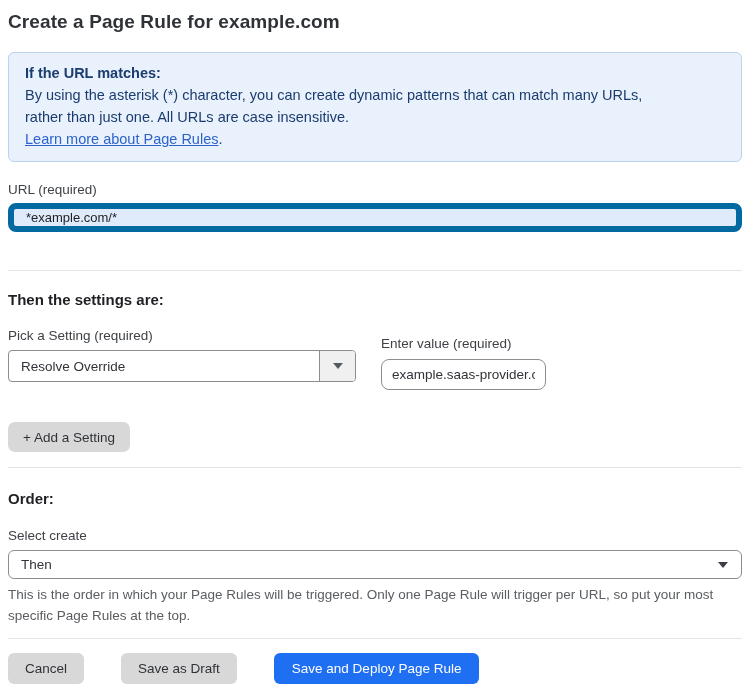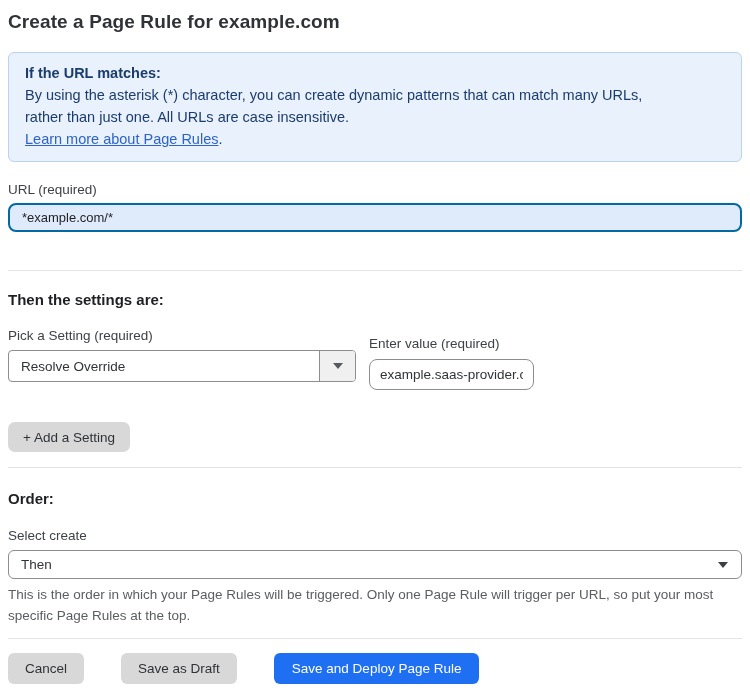--- a/index.html
+++ b/index.html
@@ -44,21 +44,21 @@
     font-size: 13.5px;
     color: #3e4247;
   }
   .lbl-url { margin-top: 20px; }
 
   .url-input {
     margin-top: 6px;
     width: 100%;
     height: 29px;
     background: #dfeafb;
-    border: 2px solid #0369a1;
+    border: 6px solid #0369a1;
     border-radius: 8px;
     padding: 0 12px;
     font-family: "Liberation Sans", sans-serif;
     font-size: 13px;
     color: #1f2023;
     outline: none;
   }
 
   hr.divider {
     border: none;
@@ -73,20 +73,21 @@
     font-weight: 700;
     color: #1f2023;
   }
   .h-settings { margin-top: 20px; }
   .h-order { margin-top: 22px; }
 
   .settings-row {
     margin-top: 20px;
     display: flex;
     align-items: flex-start;
+    gap: 12px;
   }
   .col-setting { width: 348px; }
   .col-value { margin-left: 13px; padding-top: 8px; }
 
   .select-box {
     margin-top: 7px;
     height: 32px;
     border: 1px solid #8d8d8d;
     border-radius: 4px;
     background: #ffffff;

